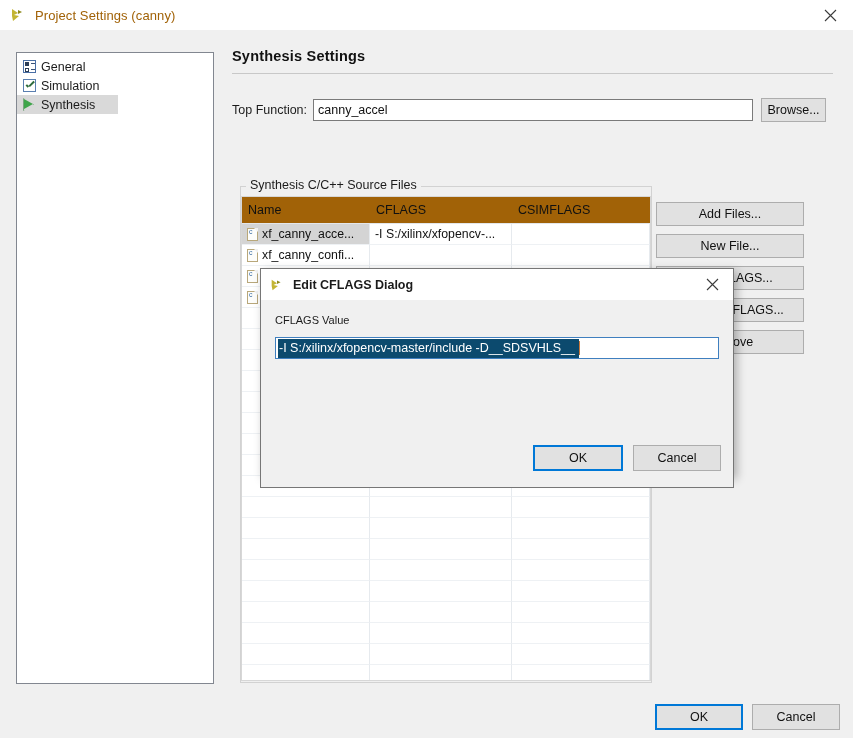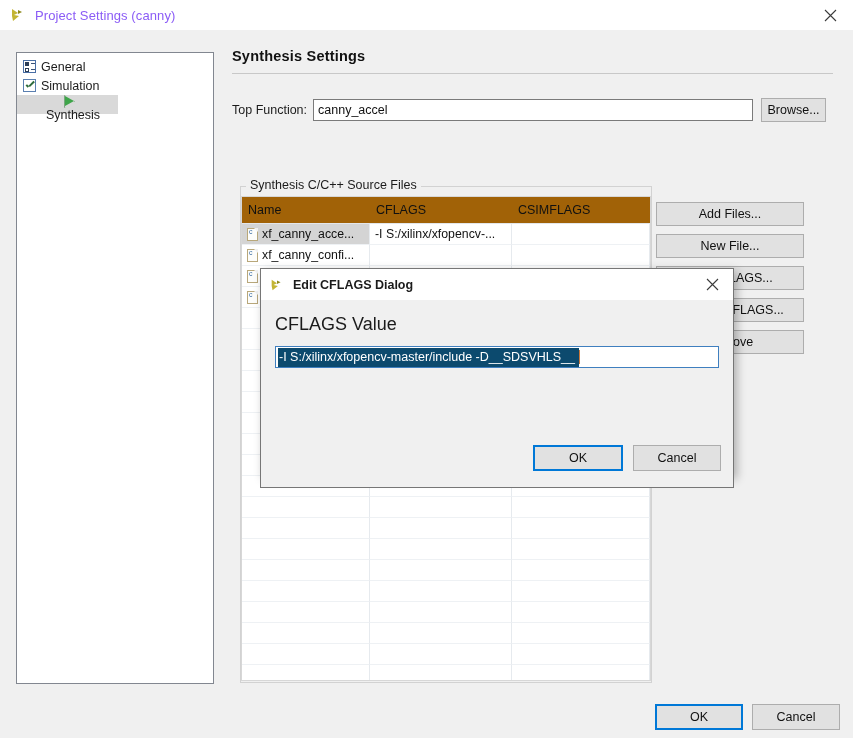--- a/index.html
+++ b/index.html
@@ -15,21 +15,21 @@
   #root { position: relative; width: 853px; height: 738px; background: #f0f0f0; }
 
   
   .titlebar {
     position: absolute; left: 0; top: 0; width: 853px; height: 30px;
     background: #ffffff;
     display: flex; align-items: center;
   }
   .titlebar-icon { width: 18px; height: 18px; margin-left: 9px; position: relative; }
   .title-text {
-    margin-left: 8px; font-size: 13px; color: #8b5cf6; letter-spacing: .1px;
+    margin-left: 8px; font-size: 13px; color: #a16207; letter-spacing: .1px;
   }
   .titlebar-close {
     position: absolute; right: 0; top: 0; width: 45px; height: 30px;
     display: flex; align-items: center; justify-content: center;
     color: #3b3b3b; font-size: 15px; line-height: 1;
   }
   .titlebar-close svg { display:block; }
 
   
   .window-body {
@@ -41,21 +41,21 @@
   .navpanel {
     position: absolute; left: 16px; top: 22px; width: 198px; height: 632px;
     background: #ffffff; border: 1px solid #828790;
     box-sizing: border-box; padding-top: 4px;
   }
   .nav-item {
     height: 19px; display: flex; align-items: center;
     padding-left: 6px; font-size: 12.5px; color: #1b1b1b;
   }
   .nav-item .nav-label { margin-left: 5px; }
-  .nav-item.selected { background: #d9d9d9; width: 95px; flex-direction: column; }
+  .nav-item.selected { background: #d9d9d9; width: 95px; }
   .nav-ico { width: 13px; height: 13px; position: relative; flex: 0 0 13px; }
 
   
   .ico-general {
     border: 1px solid #4a6fa5; background: #fff; box-sizing: border-box;
   }
   .ico-general::before {
     content:""; position:absolute; left:1px; top:1px; width:4px; height:4px;
     background:#2b3d57;
   }
@@ -195,21 +195,21 @@
     height: 31px; background: #fff; display: flex; align-items: center;
     position: relative;
   }
   .dlg-title-icon { width: 16px; height: 16px; margin-left: 8px; position: relative; }
   .dlg-title-text { margin-left: 8px; font-size: 12.5px; color: #1b1b1b; font-weight: bold;}
   .dlg-close {
     position: absolute; right: 0; top: 0; width: 42px; height: 31px;
     display: flex; align-items: center; justify-content: center; color: #333;
   }
   .dlg-body { padding: 14px 14px 0 14px; }
-  .dlg-label { font-size: 18px; color: #1b1b1b; }
+  .dlg-label { font-size: 11px; color: #1b1b1b; }
   .dlg-input-wrap {
     margin-top: 11px; width: 444px; height: 22px; box-sizing: border-box;
     border: 1px solid #3f7fbf; background: #fff;
     display: flex; align-items: center; padding: 0 2px;
   }
   .dlg-input-sel {
     background: #0c4a6e; color: #ffffff; font-size: 12.5px;
     padding: 1px 4px 2px 1px; white-space: pre; line-height: 16px;
   }
   .caret { display:inline-block; width:1px; height:14px; background:#c8783c; vertical-align:-2px; margin-left:0px;}

